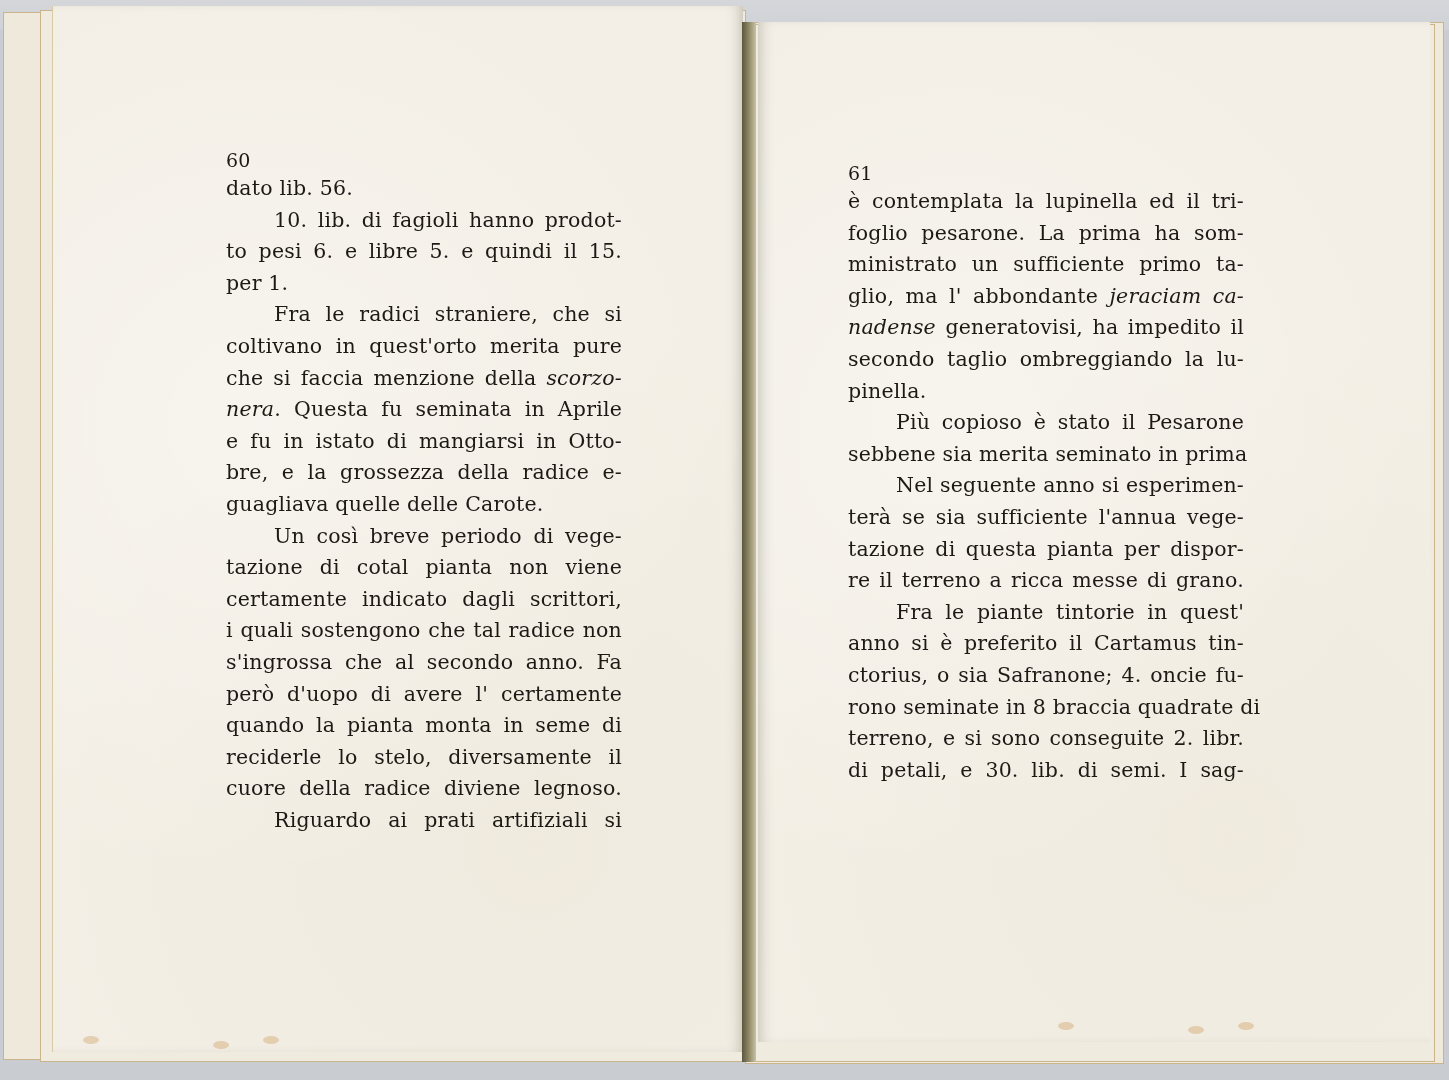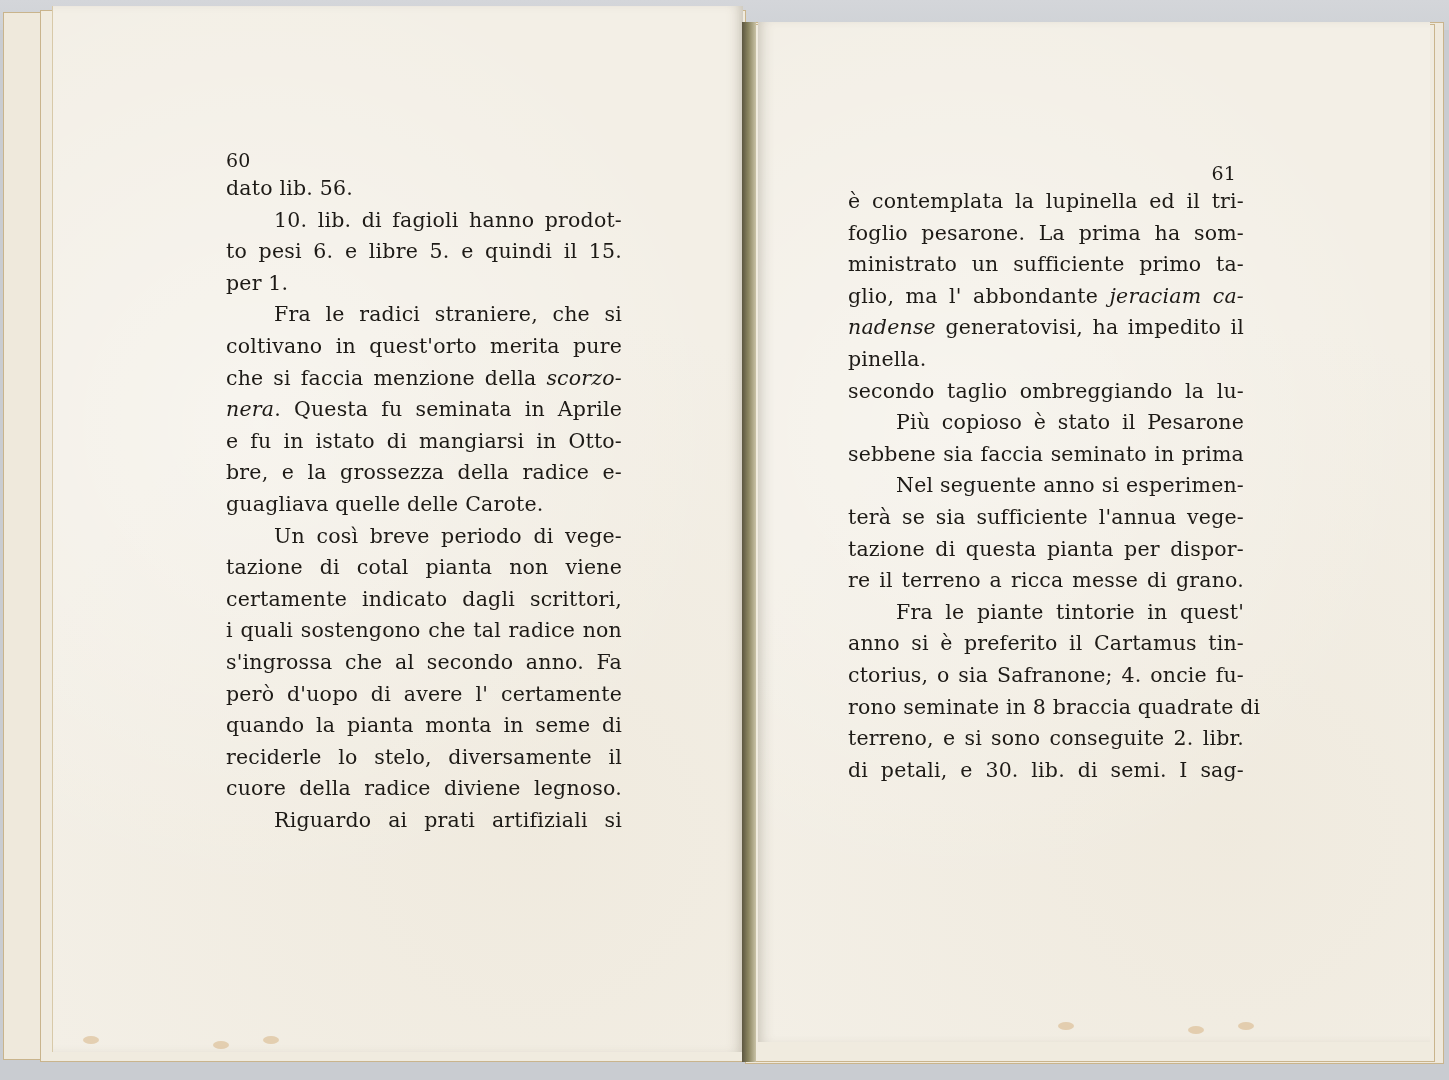--- a/index.html
+++ b/index.html
@@ -43,21 +43,21 @@
   .text-block {
     position: absolute; color: #1d1a16; font-size: 20.5px; line-height: 31.6px;
     letter-spacing: 0.2px;
   }
   .text-left { left: 226px; top: 147px; width: 396px; }
   .text-right { left: 848px; top: 160px; width: 396px; }
   .line { display: block; white-space: nowrap; text-align: justify; text-align-last: justify; height: 31.6px; }
   .line.last { text-align-last: left; }
   .line.indent { padding-left: 48px; }
   .folio { display: block; height: 26px; font-size: 19px; line-height: 26px; }
-  .folio.right { text-align: right; padding-right: 8px; }
+  .folio.right { text-align: left; padding-right: 8px; }
   i { }
 </style>
 </head>
 <body>
 
 <div class="backdrop-top"></div>
 <div class="leaf leaf-l1"></div>
 <div class="leaf leaf-l2"></div>
 <div class="leaf leaf-r1"></div>
 <div class="leaf leaf-r2"></div>
@@ -102,24 +102,24 @@
 </div>
 
 <div class="text-block text-right">
   <span class="folio right">61</span>
   <div id="right-lines">
       <span class="line">è contemplata la lupinella ed il tri-</span>
       <span class="line">foglio pesarone. La prima ha som-</span>
       <span class="line">ministrato un sufficiente primo ta-</span>
       <span class="line">glio, ma l' abbondante <i>jeraciam ca-</i></span>
       <span class="line"><i>nadense</i> generatovisi, ha impedito il</span>
+      <span class="line">secondo taglio ombreggiando la lu-</span>
       <span class="line last">pinella.</span>
-      <span class="line">secondo taglio ombreggiando la lu-</span>
       <span class="line indent">Più copioso è stato il Pesarone</span>
-      <span class="line">sebbene sia faccia seminato in prima</span>
+      <span class="line">sebbene sia merita seminato in prima</span>
       <span class="line indent">Nel seguente anno si esperimen-</span>
       <span class="line">terà se sia sufficiente l'annua vege-</span>
       <span class="line">tazione di questa pianta per dispor-</span>
       <span class="line">re il terreno a ricca messe di grano.</span>
       <span class="line indent">Fra le piante tintorie in quest'</span>
       <span class="line">anno si è preferito il Cartamus tin-</span>
       <span class="line">ctorius, o sia Safranone; 4. oncie fu-</span>
       <span class="line">rono seminate in 8 braccia quadrate di</span>
       <span class="line">terreno, e si sono conseguite 2. libr.</span>
       <span class="line">di petali, e 30. lib. di semi. I sag-</span>

